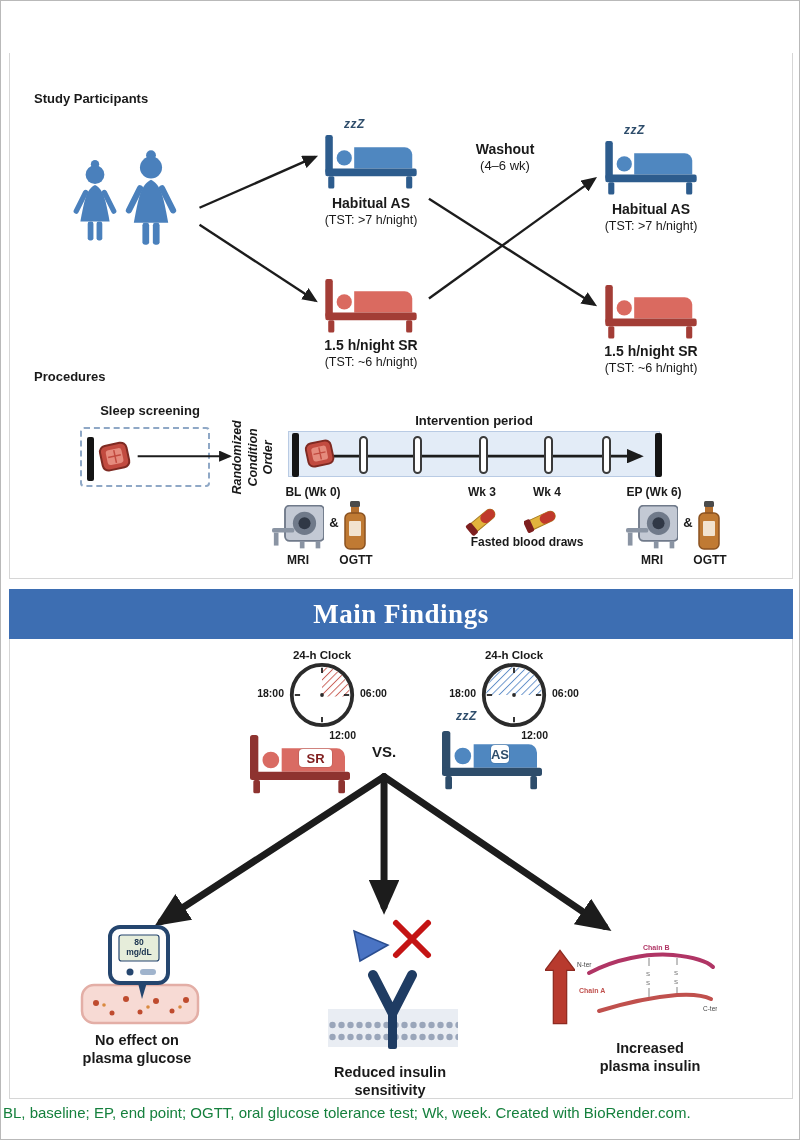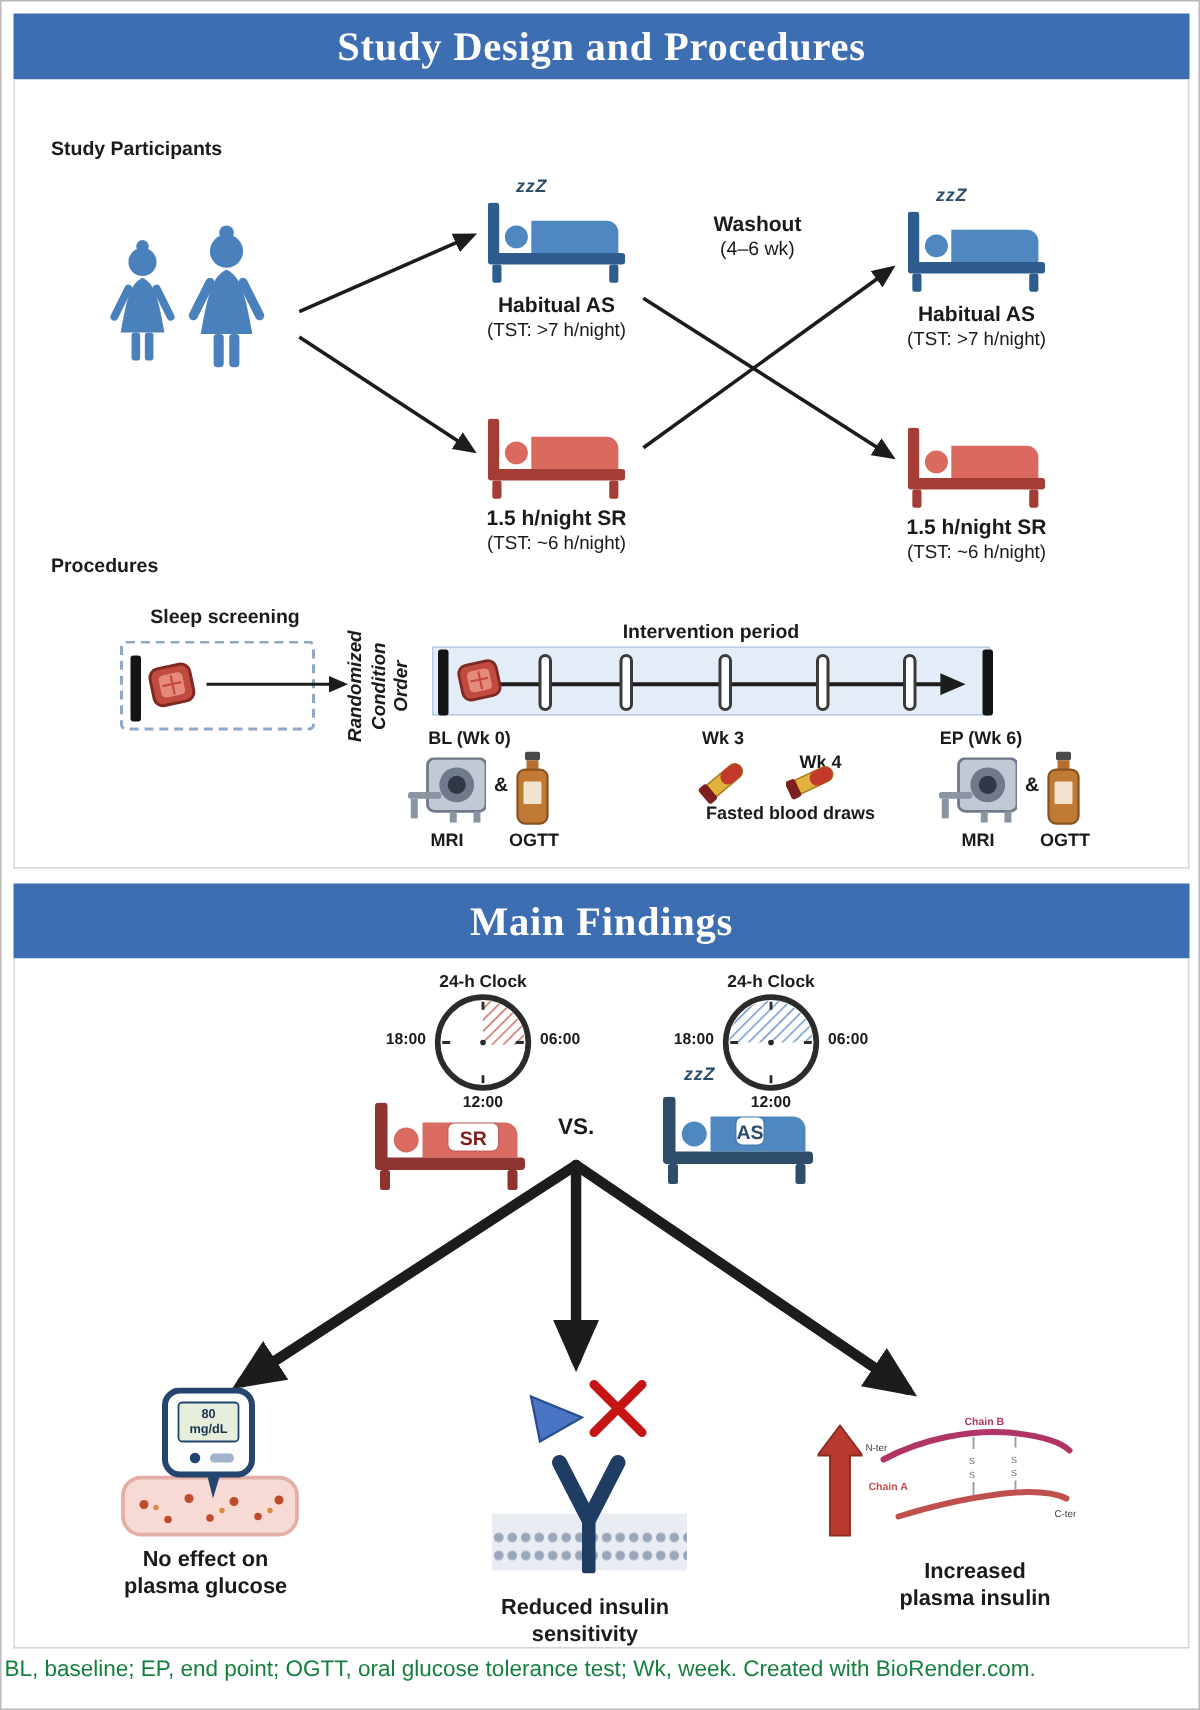--- a/index.html
+++ b/index.html
@@ -4,21 +4,21 @@
 <style>
   *{margin:0;padding:0;box-sizing:border-box}
   body{background:#ffffff;font-family:"Liberation Sans",sans-serif;color:#1a1a1a}
   .figure{position:relative;width:800px;height:1140px;background:#fff;border:1px solid #b9b9b9;overflow:hidden}
   .abs{position:absolute}
   .banner{position:absolute;left:8px;width:784px;background:#3d6eb2;display:flex;align-items:center;justify-content:center}
   .banner-title{font-family:"Liberation Serif",serif;font-weight:bold;color:#fff;font-size:27px;letter-spacing:.5px}
   .panel{position:absolute;left:8px;width:784px;border:1px solid #d6d6d6;border-top:none;background:#fff}
   .overlay{position:absolute;left:0;top:0;width:100%;height:100%;pointer-events:none}
   .h-section{font-size:13px;font-weight:bold}
-  .center{text-align:center}
+  .center{text-align:right}
   .desc{font-size:13.5px;line-height:1.36;text-align:center;white-space:pre-line}
   .zzz{font-weight:bold;color:#2e4d6b;font-size:12px;font-style:italic;letter-spacing:.5px}
   .arm-label{font-weight:bold;font-size:14px;text-align:center}
   .arm-sub{font-size:12.5px;text-align:center}
   .washout-label{font-weight:bold;font-size:14px;text-align:center}
   .washout-sub{font-size:13px;text-align:center}
   .lbl-b13{font-weight:bold;font-size:13px;text-align:center}
   .lbl-b12{font-weight:bold;font-size:12px;text-align:center}
   .rot-wrap{display:flex;align-items:center;justify-content:center}
   .rot-text{transform:rotate(-90deg);font-style:italic;font-weight:bold;font-size:12.5px;text-align:center;line-height:1.25;white-space:pre-line}
@@ -60,23 +60,20 @@
         <circle cx="22" cy="15" r="9" fill="var(--w)"></circle>
         <path d="M22 25 C14 29 12 38 8 60 L36 60 C32 38 30 29 22 25 Z" fill="var(--w)"></path>
         <path d="M13 32 L4 50" stroke="var(--w)" stroke-width="5" stroke-linecap="round" fill="none"></path>
         <path d="M31 32 L40 50" stroke="var(--w)" stroke-width="5" stroke-linecap="round" fill="none"></path>
         <rect x="15" y="60" width="5.5" height="18" rx="2" fill="var(--w)"></rect>
         <rect x="23.5" y="60" width="5.5" height="18" rx="2" fill="var(--w)"></rect>
       </symbol>
     </defs>
   </svg>
 
-  <div class="banner" style="top:8px;height:44px">
-    <span class="banner-title">Study Design and Procedures</span>
-  </div>
 
   <section class="panel" style="top:52px;height:526px">
 
     <div class="abs dash-box" style="left:70px;top:374px;width:130px;height:60px"></div>
     <div class="abs band" style="left:278px;top:378px;width:372px;height:46px"></div>
 
     <svg class="overlay" viewBox="0 0 784 526">
       <defs>
         <marker id="ah-s" markerWidth="6.5" markerHeight="5.6" refX="5.2" refY="2.8" orient="auto">
           <polygon points="0 0, 6.5 2.8, 0 5.6" fill="#1c1c1c"></polygon>
@@ -158,21 +155,21 @@
       </g>
     </svg>
     <div class="abs tick" style="left:349px;top:383px"></div>
     <div class="abs tick" style="left:403px;top:383px"></div>
     <div class="abs tick" style="left:469px;top:383px"></div>
     <div class="abs tick" style="left:534px;top:383px"></div>
     <div class="abs tick" style="left:592px;top:383px"></div>
 
     <div class="abs tp-label" style="left:258px;top:432px;width:90px">BL (Wk 0)</div>
     <div class="abs tp-label" style="left:437px;top:432px;width:70px">Wk 3</div>
-    <div class="abs tp-label" style="left:502px;top:448px;width:70px">Wk 4</div>
+    <div class="abs tp-label" style="left:502px;top:432px;width:70px">Wk 4</div>
     <div class="abs tp-label" style="left:599px;top:432px;width:90px">EP (Wk 6)</div>
 
     <svg class="abs" style="left:262px;top:452px" width="52" height="44" viewBox="0 0 56 46">
       <rect x="14" y="0" width="42" height="38" rx="5" fill="#c3c9d4" stroke="#707a8a" stroke-width="2"></rect>
       <circle cx="35" cy="19" r="12.5" fill="#707a8a"></circle>
       <circle cx="35" cy="19" r="6.5" fill="#303846"></circle>
       <rect x="0" y="24" width="24" height="5" rx="2" fill="#8a94a3"></rect>
       <rect x="2" y="29" width="5" height="14" fill="#8a94a3"></rect>
       <rect x="30" y="38" width="5" height="8" fill="#8a94a3"></rect>
         <rect x="47" y="38" width="5" height="8" fill="#8a94a3"></rect>

